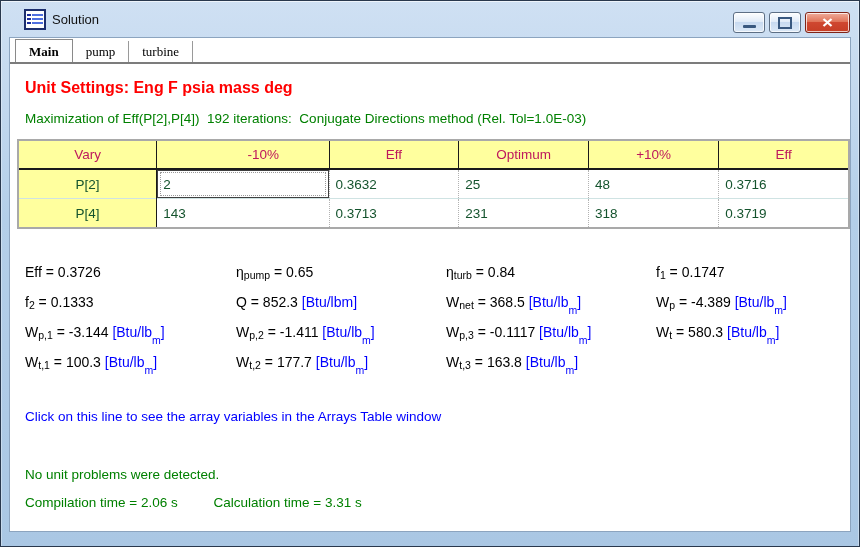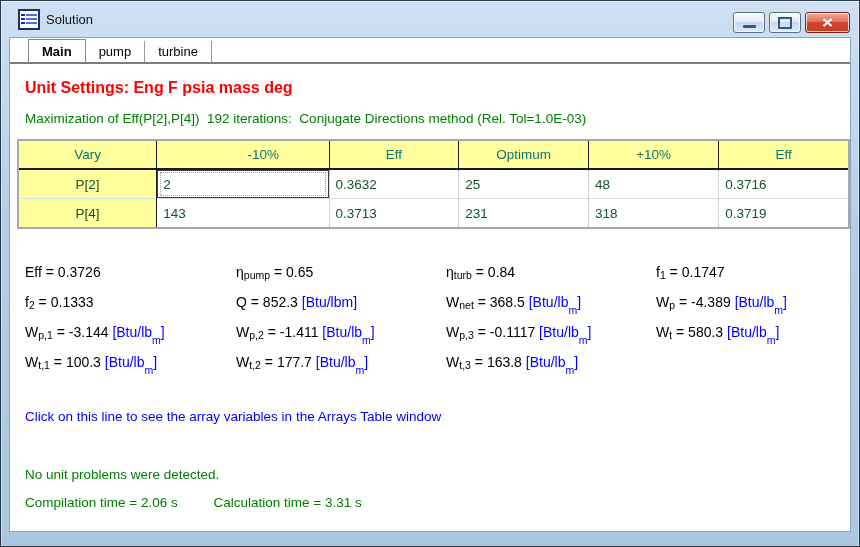--- a/index.html
+++ b/index.html
@@ -11,21 +11,21 @@
   .window {
     position: absolute; inset: 0;
     background: linear-gradient(#cfe0f3, #b4cfe9 40%, #aac7e4);
     border: 1px solid #29384d;
     box-shadow: inset 0 1px 0 rgba(255,255,255,.65), inset 1px 0 0 rgba(255,255,255,.35), inset -1px 0 0 rgba(255,255,255,.35);
     box-sizing: border-box;
   }
   
   .titlebar {
     position: absolute; top: 0; left: 0; right: 0; height: 36px;
-    display: flex; align-items: center; padding-left: 17px; box-sizing: border-box;
+    display: flex; align-items: center; padding-left: 23px; box-sizing: border-box;
   }
   .app-icon {
     width: 16px; height: 15px; background: #fff;
     border: 2px solid #1c2e6e; display: flex; flex-direction: column;
     justify-content: space-evenly; padding: 1px 1px; box-sizing: content-box;
   }
   .app-icon .row { display: flex; height: 2px; gap: 1px; }
   .app-icon .row .cellL { width: 4px; background: #1c2e9e; }
   .app-icon .row .cellR { flex: 1; background: #4f6fe0; }
   .title-text { margin-left: 6px; font-size: 13px; color: #111; }
@@ -43,22 +43,22 @@
   }
   .glyph-min { width: 13px; height: 3px; background: #39587f; margin-top: 7px; border-radius: 1px; }
   .glyph-max { width: 10px; height: 8px; border: 2px solid #39587f; background: transparent; }
   
   .content {
     position: absolute; left: 8px; right: 8px; top: 36px; bottom: 14px;
     background: #ffffff; border: 1px solid #8ca4bf; overflow: hidden;
   }
   
   .tabstrip {
-    height: 24px; padding-left: 18px; border-bottom: 2px solid #7c7c7c;
-    background: #ffffff; display: flex; align-items: flex-end;
+    height: 24px; padding-left: 5px; border-bottom: 2px solid #7c7c7c;
+    background: #ffffff; display: flex; align-items: flex-end; font-family: Liberation Serif, serif;
   }
   .tab {
     display: inline-block; padding: 3px 13px 3px; font-size: 13px; color: #000;
     border-right: 1px solid #9a9a9a; line-height: 15px;
   }
   .tab.active {
     font-weight: bold;
     border: 1px solid #8a8a8a; border-bottom: none; padding-top: 4px;
     margin-right: 0;
   }
@@ -71,21 +71,21 @@
     margin: 14px 0 0 15px; color: var(--green, #008000);
     font-size: 13.5px; white-space: pre;
   }
   
   .table-wrap {
     display: inline-block; margin: 13px 0 0 7px;
     border: 2px solid #a9a9a9; background: #fff;
   }
   table.opt-table { border-collapse: collapse; table-layout: fixed; font-size: 13.5px; }
   table.opt-table th {
-    background: var(--hdr, #FFFF9E); font-weight: normal; color: #0f766e;
+    background: var(--hdr, #FFFF9E); font-weight: normal; color: #be185d;
     height: 27px; text-align: center; border-left: 1px solid #1a1a1a;
     border-bottom: 2px solid #1a1a1a; padding: 0;
   }
   table.opt-table th:first-child { border-left: none; }
   table.opt-table td {
     height: 28px; padding: 0 0 0 6px; text-align: left; color: #14532d;
     border-left: 1px dotted #b2b2b2; background: #fff;
   }
   table.opt-table td.vary {
     background: var(--hdr, #FFFF9E); text-align: center; padding: 0;

